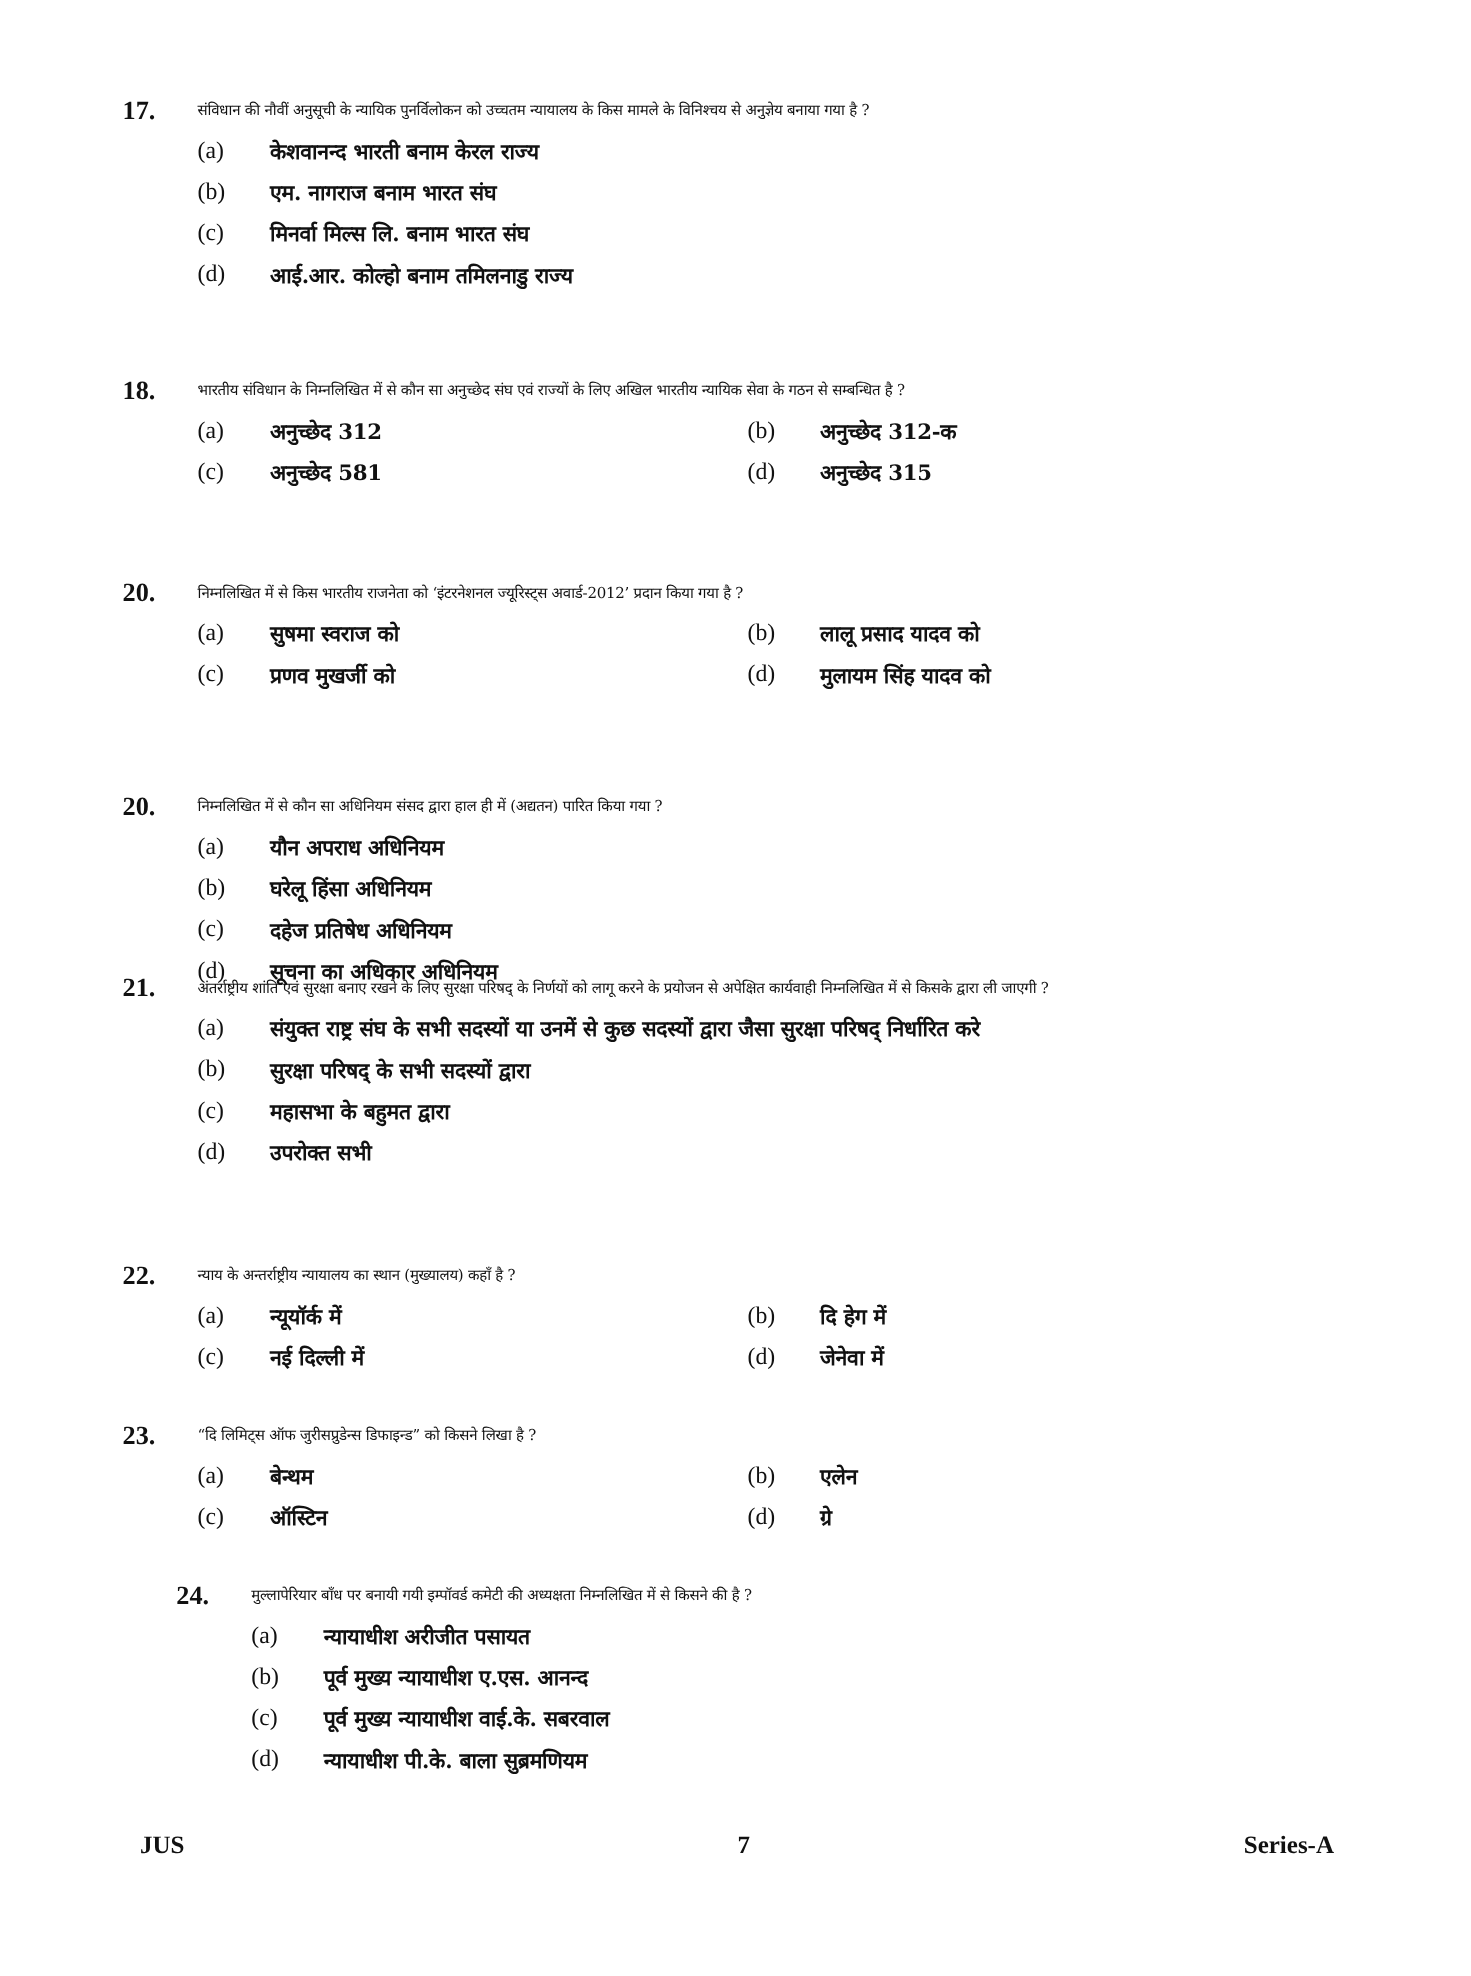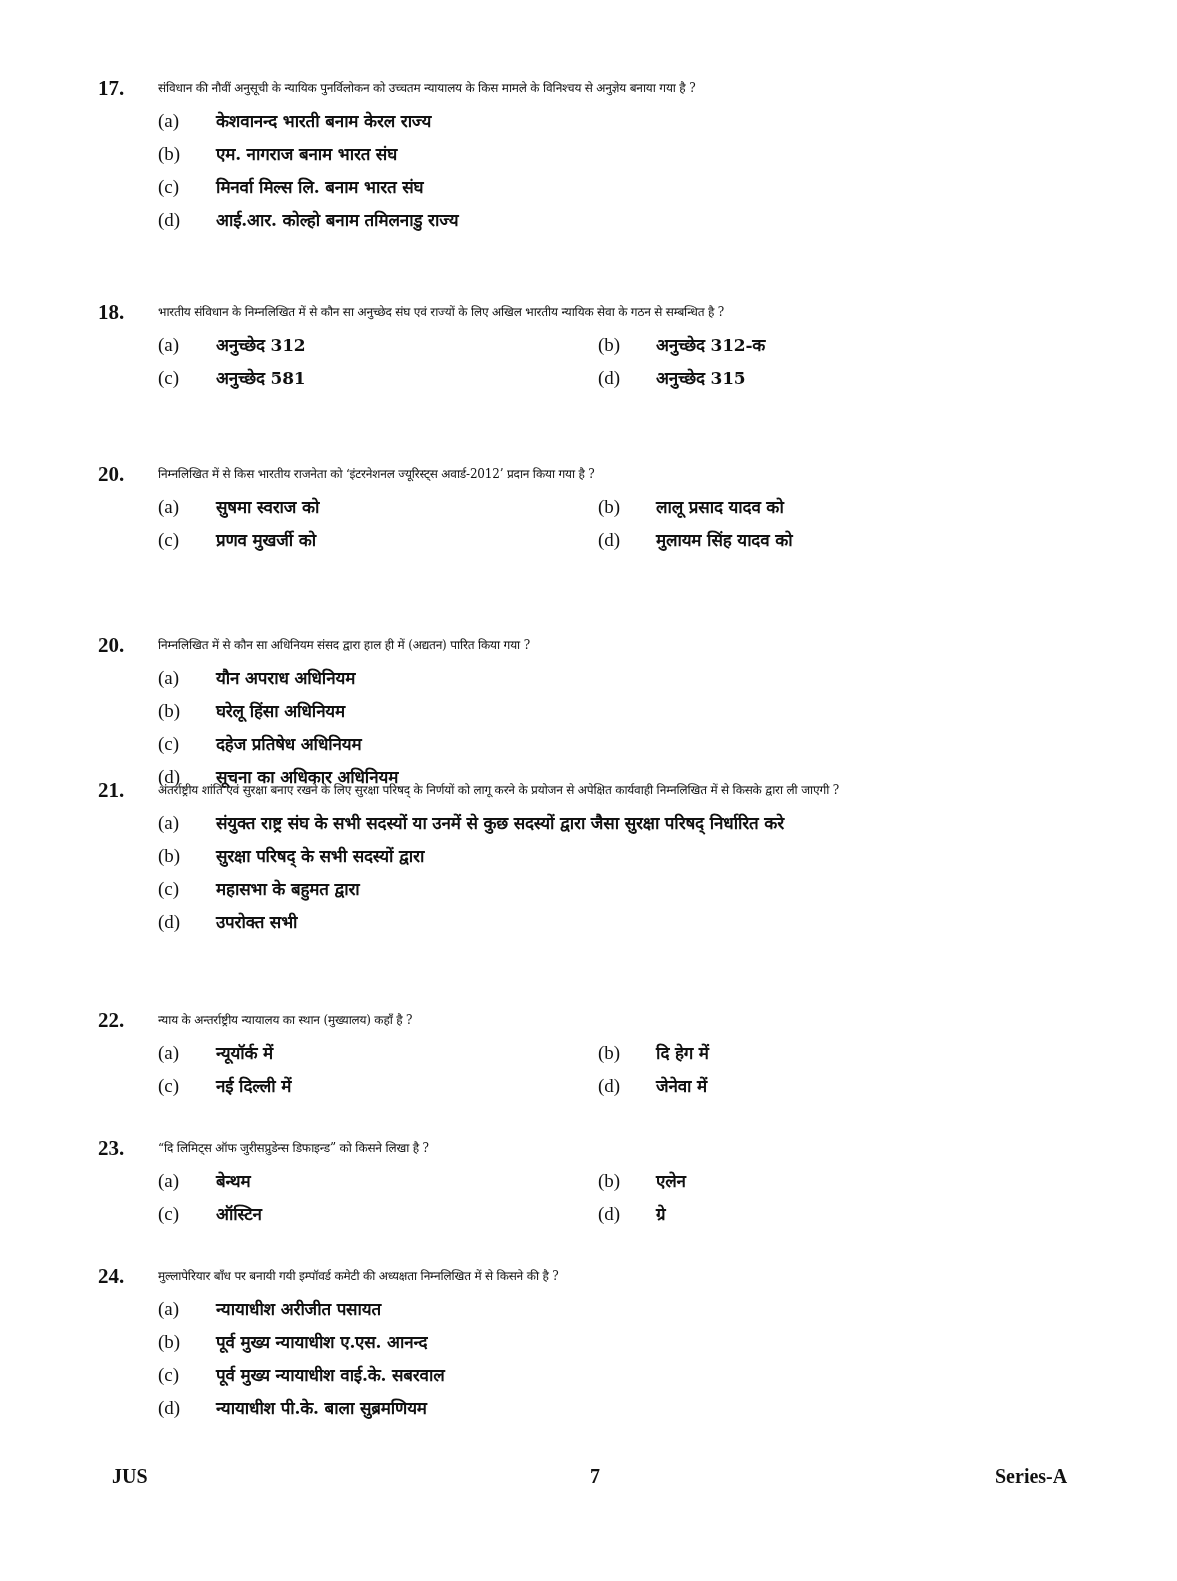--- a/index.html
+++ b/index.html
@@ -206,21 +206,21 @@
           <span class="olabel">(c)</span>
           <span class="otext">ऑस्टिन</span>
         </div>
       <div class="opt">
           <span class="olabel">(d)</span>
           <span class="otext">ग्रे</span>
         </div>
     </div>
   </div>
 
-  <div class="q" style="top:1260px;">
+  <div class="q" style="top:1260px;margin-left:43px;">
     <div class="qhead">
       <div class="qnum">24.</div>
       <div class="qtext">मुल्लापेरियार बाँध पर बनायी गयी इम्पॉवर्ड कमेटी की अध्यक्षता निम्नलिखित में से किसने की है ?</div>
     </div>
     <div class="opts">
       <div class="opt">
           <span class="olabel">(a)</span>
           <span class="otext">न्यायाधीश अरीजीत पसायत</span>
         </div>
       <div class="opt">

